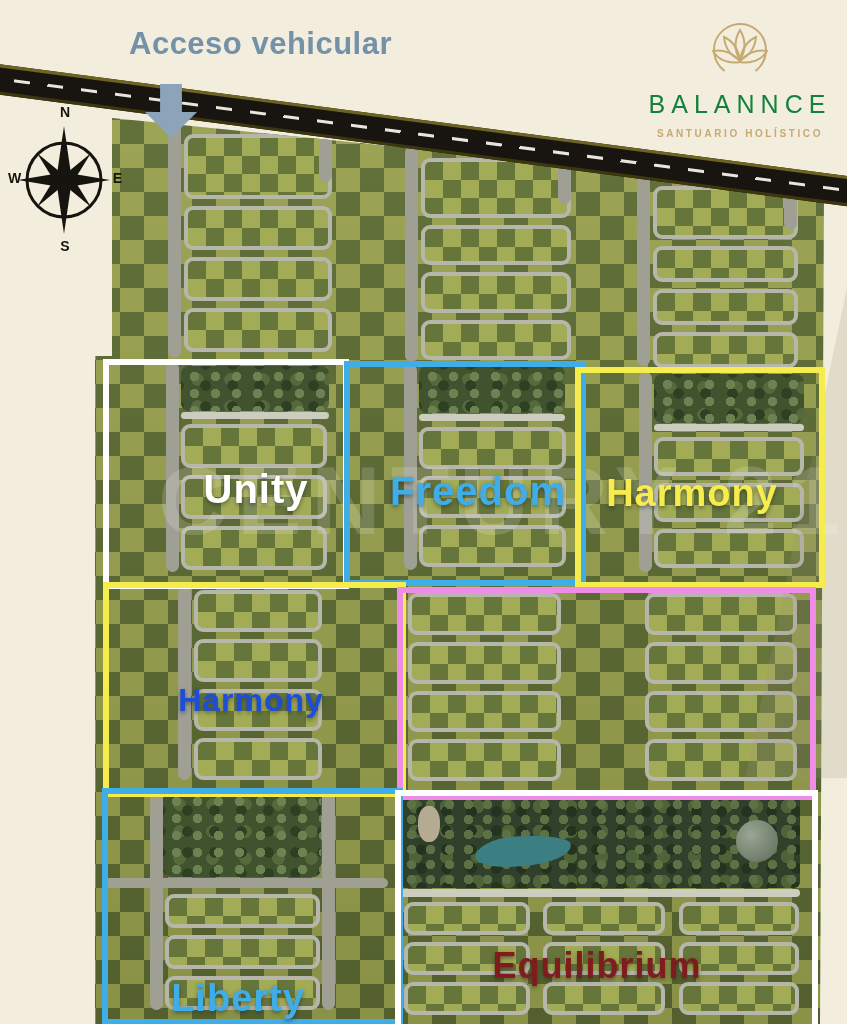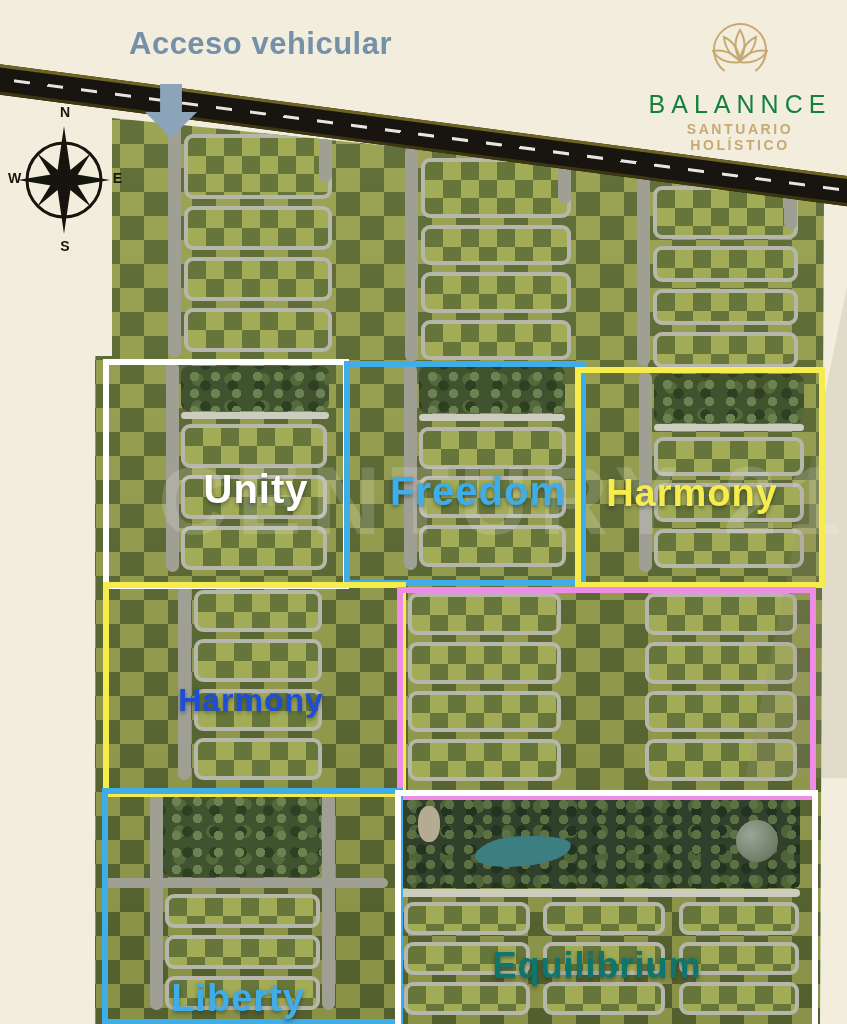--- a/index.html
+++ b/index.html
@@ -45,21 +45,21 @@
     background:repeating-linear-gradient(90deg,#e6e6df 0 16px,transparent 16px 34px);}
 
   
   #access-label{position:absolute;left:129px;top:26px;z-index:6;font-size:31px;font-weight:700;letter-spacing:.5px;}
   #access-arrow{position:absolute;left:145px;top:84px;width:52px;height:54px;z-index:5;
     clip-path:polygon(29% 0,71% 0,71% 52%,100% 52%,50% 100%,0 52%,29% 52%);}
 
   
   #logo{position:absolute;left:648px;top:20px;width:184px;z-index:5;text-align:center;}
   #logo .brand{font-size:25px;letter-spacing:6px;font-weight:400;margin-top:2px;}
-  #logo .tagline{font-size:14px;letter-spacing:2.6px;margin-top:2px;font-weight:700;}
+  #logo .tagline{font-size:10px;letter-spacing:2.6px;margin-top:9px;font-weight:700;}
 
   
   #compass{position:absolute;left:8px;top:106px;width:114px;height:146px;z-index:5;}
   #compass .pt{position:absolute;font-size:14px;font-weight:700;color:#15140f;}
   #compass .n{left:50%;top:-2px;transform:translateX(-50%);}
   #compass .s{left:50%;bottom:-2px;transform:translateX(-50%);}
   #compass .w{left:0;top:64px;}
   #compass .e{right:0;top:64px;}
 
   
@@ -242,15 +242,15 @@
   <div class="sec" style="left: 103px; top: 582px; width: 291px; height: 203px; border-color: rgb(246, 236, 78);"></div>
   <div class="sec" style="left: 397px; top: 587px; width: 407px; height: 201px; border-color: rgb(239, 140, 232);"></div>
   <div class="sec" style="left: 102px; top: 788px; width: 289px; height: 225px; border-color: rgb(63, 173, 232);"></div>
   <div class="sec" style="left: 395px; top: 790px; width: 411px; height: 228px; border-color: rgb(255, 255, 255);"></div>
 
   <div class="seclabel" style="left: 256px; top: 489px; font-size: 40px; color: rgb(255, 255, 255);">Unity</div>
   <div class="seclabel" style="left: 458px; top: 491px; font-size: 40px; color: rgb(63, 173, 232); margin-left: 20px;">Freedom</div>
   <div class="seclabel" style="left: 692px; top: 493px; font-size: 38px; color: rgb(246, 236, 78);">Harmony</div>
   <div class="seclabel" style="left: 251px; top: 700px; font-size: 32px; color: #1d4ed8;">Harmony</div>
   <div class="seclabel" style="left: 238px; top: 998px; font-size: 38px; color: rgb(63, 173, 232);">Liberty</div>
-  <div class="seclabel" style="left: 597px; top: 966px; font-size: 36px; color: #0f766e;">Equilibrium</div>
+  <div class="seclabel" style="left: 597px; top: 966px; font-size: 36px; color: #7f1d1d;">Equilibrium</div>
 
 </div>
 
 </body></html>

